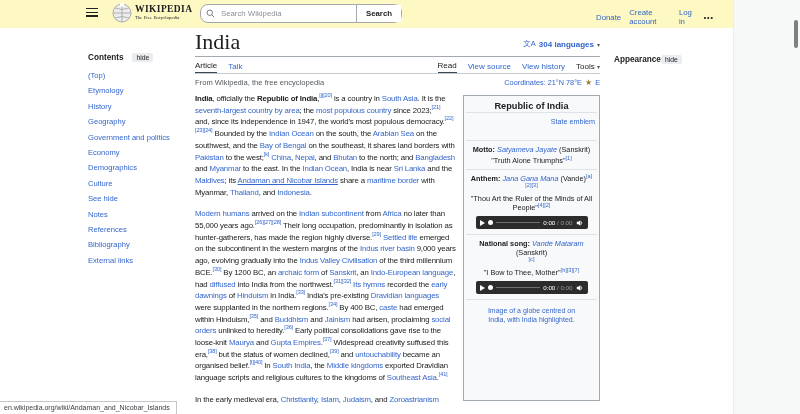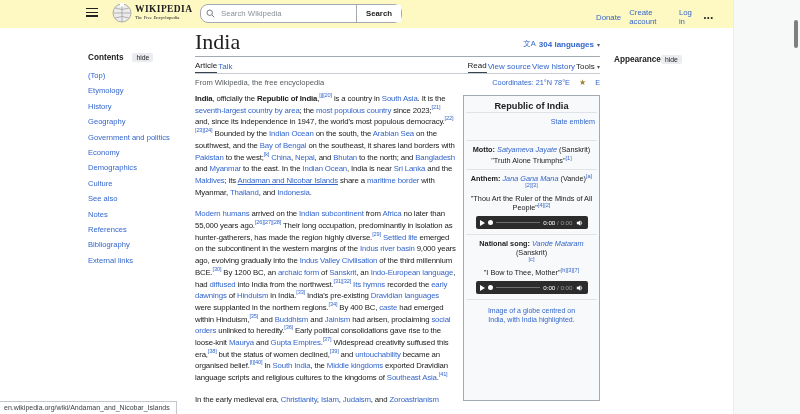--- a/index.html
+++ b/index.html
@@ -41,28 +41,28 @@
 
   
   #main{position:absolute;left:195px;top:30px;width:405px;}
   .title-row{position:relative;border-bottom:1px solid #a2a9b1;padding-bottom:2px;}
   h1.page-title{margin:0;font-family:"Liberation Serif",serif;font-weight:400;font-size:22px;line-height:24px;}
   .lang-btn{position:absolute;right:0;top:9px;display:flex;align-items:center;gap:3px;cursor:pointer;}
   .lang-glyph{font-size:7.5px;color:#3366cc;}
   .lang-label{font-size:8px;font-weight:bold;color:#3366cc;}
   .chev{font-size:6px;color:#54595d;}
   .tabbar{display:flex;justify-content:space-between;border-bottom:1px solid #c8ccd1;height:15px;align-items:flex-end;margin-top:1px;}
-  .tabs-left,.tabs-right{display:flex;gap:1px;font-size:8px;align-items:flex-end;text-align:center;}
+  .tabs-left,.tabs-right{display:flex;gap:11px;font-size:8px;align-items:flex-end;text-align:center;}
   .tab{padding-bottom:2px;cursor:pointer;}
   .tab.sel{color:#202122;border-bottom:1px solid #36454f;}
   .tab.blue{color:#3366cc;}
   .tab.plain{color:#202122;}
   .subrow{display:flex;justify-content:space-between;margin-top:4px;font-size:7.6px;}
   .site-sub{color:#54595d;}
-  .coords{display:flex;align-items:center;gap:9px;font-size:7.3px;}
+  .coords{display:flex;align-items:center;gap:3px;font-size:7.3px;}
   .coords .c-lnk{color:#3366cc;cursor:pointer;}
   .fa-star{color:#9d7f35;font-size:8px;cursor:default;}
   .hatnote{margin:7px 0 0 14px;font-style:italic;font-size:7.8px;line-height:10px;}
   .content{margin-top:6px;}
   .content p{margin:0 0 10px 0;font-size:7.8px;line-height:11.7px;letter-spacing:-0.15px;}
 
   
   .infobox{float:right;width:131px;margin:2px 0 6px 7px;border:1px solid #a2a9b1;background:#f8f9fa;padding:2px;font-size:7.3px;}
   .ib-title{text-align:center;font-weight:bold;font-size:9.2px;padding:3px 0 1px;}
   .ib-native{text-align:center;font-style:italic;font-size:8.3px;padding-bottom:4px;}
@@ -137,21 +137,21 @@
     </div>
     <nav class="sidebar-list">
         <div>(Top)</div>
         <div>Etymology</div>
         <div>History</div>
         <div>Geography</div>
         <div>Government and politics</div>
         <div>Economy</div>
         <div>Demographics</div>
         <div>Culture</div>
-        <div>See also</div>
+        <div>See hide</div>
         <div>Notes</div>
         <div>References</div>
         <div>Bibliography</div>
         <div>External links</div>
       </nav>
   </aside>
 
   <main id="main">
     <div class="title-row">
       <h1 class="page-title">India</h1>

